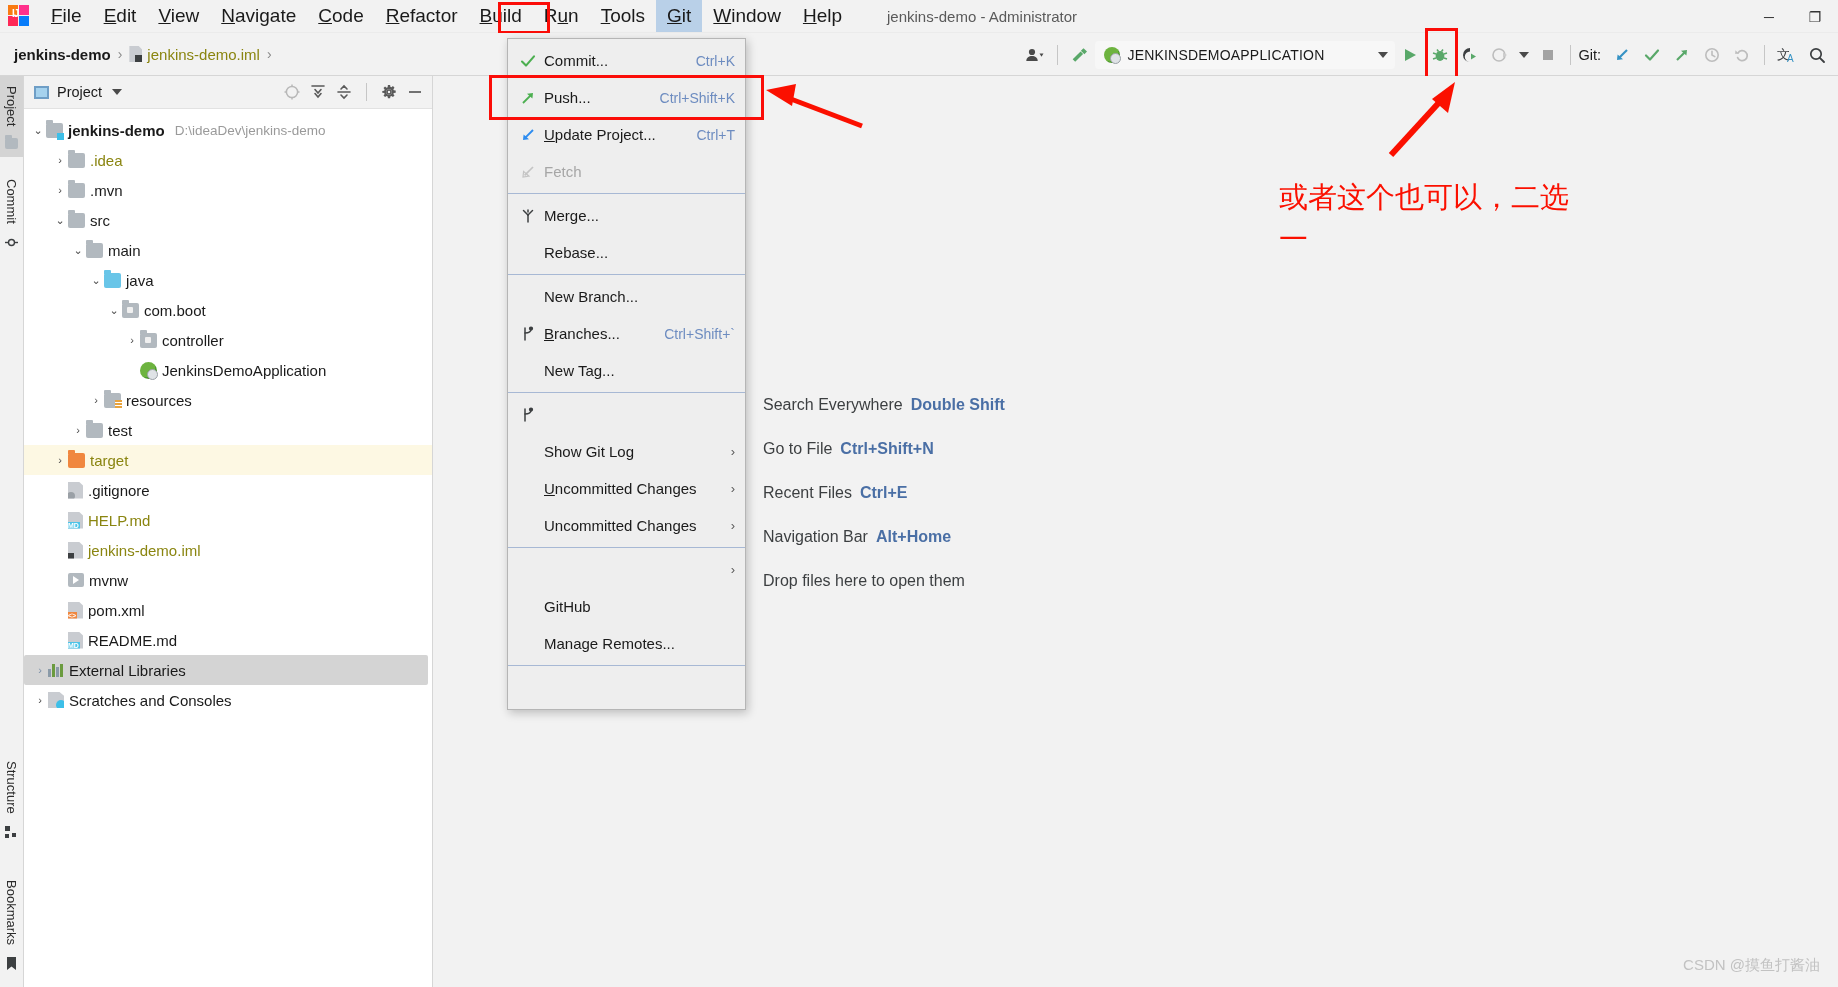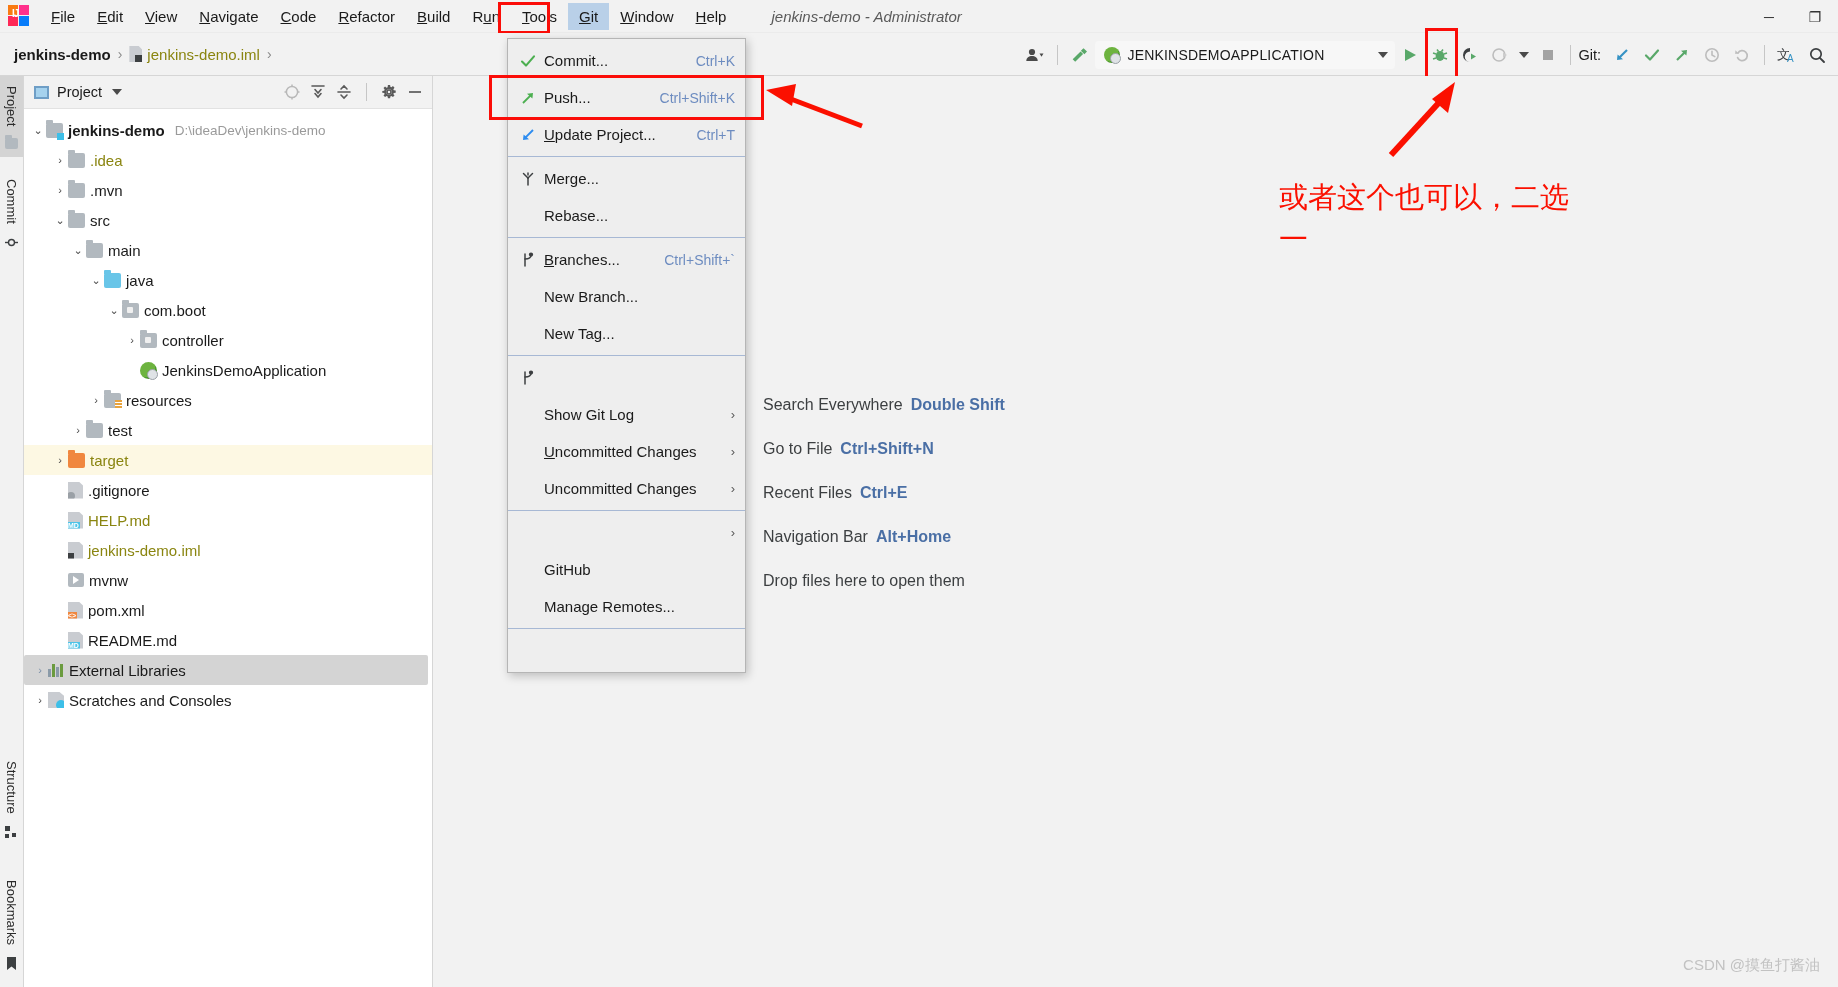--- a/index.html
+++ b/index.html
@@ -24,27 +24,27 @@
   }
   .ij-logo .q { position:absolute; width:10px; height:10px; }
   .ij-logo .q1 { left:0; top:0; background:#f97a12; }
   .ij-logo .q2 { left:11px; top:0; background:#ff318c; }
   .ij-logo .q3 { left:0; top:11px; background:#fe2857; }
   .ij-logo .q4 { left:11px; top:11px; background:#087cfa; }
   .ij-logo .ij { position:absolute; left:4px; top:3px; color:#fff; font-size:10px;
                  font-weight:bold; font-family:"Liberation Sans",sans-serif; letter-spacing:-1px; }
 
   .menu-item {
-    font-size: 15px; color: #1a1a1a; padding: 5px 11px; cursor: default;
+    font-size: 19px; color: #1a1a1a; padding: 5px 11px; cursor: default;
     white-space: nowrap; position: relative;
   }
   .menu-item u { text-decoration: underline; }
   .menu-item.active { background: #b9d0e8; }
   .win-title {
-    font-size: 15px; color: #5a5a5a; margin-left: 34px; white-space: nowrap; font-style: italic;
+    font-size: 15px; color: #5a5a5a; margin-left: 34px; white-space: nowrap;
   }
   .win-ctrl { position: absolute; top: 0; height: 33px; display: flex; align-items: center; }
   .win-ctrl .wbtn { width: 46px; height: 33px; display:flex; align-items:center; justify-content:center;
                     color:#333; font-size:14px; }
 
   
   .hl-git {
     position: absolute; left: 498px; top: 2px; width: 52px; height: 32px;
     border: 3px solid #fb0d08; pointer-events: none;
   }
@@ -624,20 +624,29 @@
         <svg width="16" height="16" viewBox="0 0 16 16">
           <path d="M13 3 L4.6 11.4" stroke="#2d8cf0" stroke-width="1.9" fill="none"></path>
           <path d="M3 13 L3.6 7.4 L9 12.2 Z" fill="#2d8cf0"></path>
         </svg>
       </span>
       <span class="mi-label"><u>U</u>pdate Project...</span>
       <span class="mi-key">Ctrl+T</span>
     </div>
 
 
+    <div class="mi disabled">
+      <span class="mi-ico">
+        <svg width="16" height="16" viewBox="0 0 16 16">
+          <path d="M13 3 L4.6 11.4" stroke="#c4c4c4" stroke-width="1.7" fill="none"></path>
+          <path d="M3 13 L3.6 7.4 L9 12.2 Z" fill="none" stroke="#c4c4c4" stroke-width="1.2"></path>
+        </svg>
+      </span>
+      <span class="mi-label">Fetch</span>
+    </div>
 
     <div class="msep"></div>
 
     <div class="mi">
       <span class="mi-ico ic-dark">
         <svg width="16" height="16" viewBox="0 0 16 16" stroke="#3c3f41" stroke-width="1.5" fill="none" stroke-linecap="round">
           <path d="M8 14 L8 7"></path>
             <path d="M8 7 L3.5 2.5"></path>
             <path d="M8 7 L12.5 2.5"></path>
             <path d="M8 2 L8 4"></path>
@@ -647,38 +656,38 @@
     </div>
 
     <div class="mi">
       <span class="mi-ico"></span>
       <span class="mi-label">Rebase...</span>
     </div>
 
     <div class="msep"></div>
 
     <div class="mi">
+      <span class="mi-ico"></span>
+      <span class="mi-label">New Branch...</span>
+    </div>
+
+    <div class="mi">
       <span class="mi-ico ic-dark">
         <svg width="16" height="16" viewBox="0 0 16 16" stroke="#3c3f41" stroke-width="1.5" fill="none" stroke-linecap="round">
           <path d="M5 2 L5 14"></path>
             <path d="M5 7 C9 7 11 5.5 11 3"></path>
             <circle cx="11" cy="2.6" r="1.4" fill="#3c3f41"></circle>
         </svg>
       </span>
       <span class="mi-label"><u>B</u>ranches...</span>
       <span class="mi-key">Ctrl+Shift+`</span>
     </div>
 
     <div class="mi">
       <span class="mi-ico"></span>
-      <span class="mi-label">New Branch...</span>
-    </div>
-
-    <div class="mi">
-      <span class="mi-ico"></span>
       <span class="mi-label">New Tag...</span>
     </div>
 
 
     <div class="msep"></div>
 
     <div class="mi">
       <span class="mi-ico ic-dark">
         <svg width="16" height="16" viewBox="0 0 16 16" stroke="#3c3f41" stroke-width="1.5" fill="none" stroke-linecap="round">
           <path d="M5 2 L5 14"></path>

